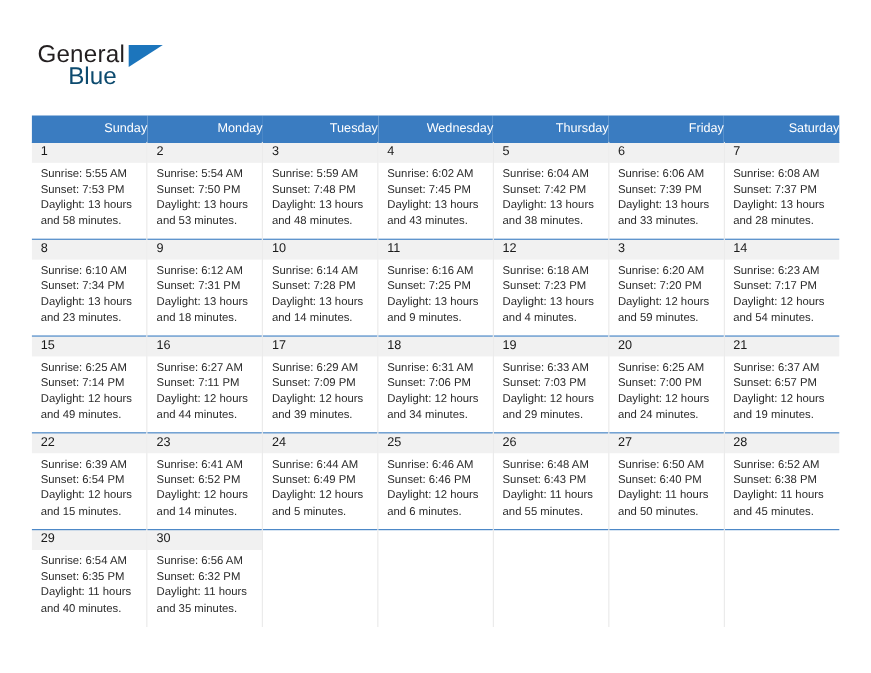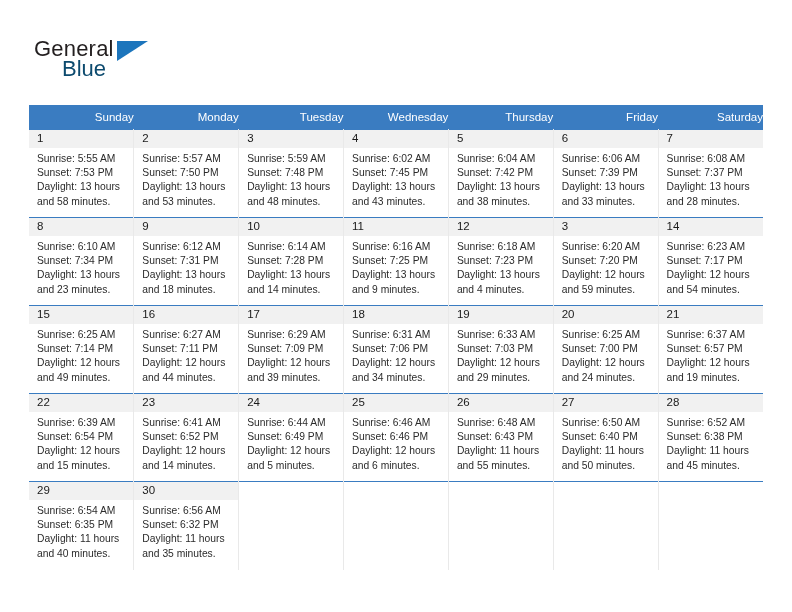--- a/index.html
+++ b/index.html
@@ -176,21 +176,21 @@
             <div class="cellinfo">
               <div>Sunrise: 5:55 AM</div>
               <div>Sunset: 7:53 PM</div>
               <div>Daylight: 13 hours</div>
               <div>and 58 minutes.</div>
             </div>
           </td>
           <td class="daycell">
             <div class="daynum-bar">2</div>
             <div class="cellinfo">
-              <div>Sunrise: 5:57 AM</div>
+              <div>Sunrise: 5:54 AM</div>
               <div>Sunset: 7:50 PM</div>
               <div>Daylight: 13 hours</div>
               <div>and 53 minutes.</div>
             </div>
           </td>
           <td class="daycell">
             <div class="daynum-bar">3</div>
             <div class="cellinfo">
               <div>Sunrise: 5:59 AM</div>
               <div>Sunset: 7:48 PM</div>

